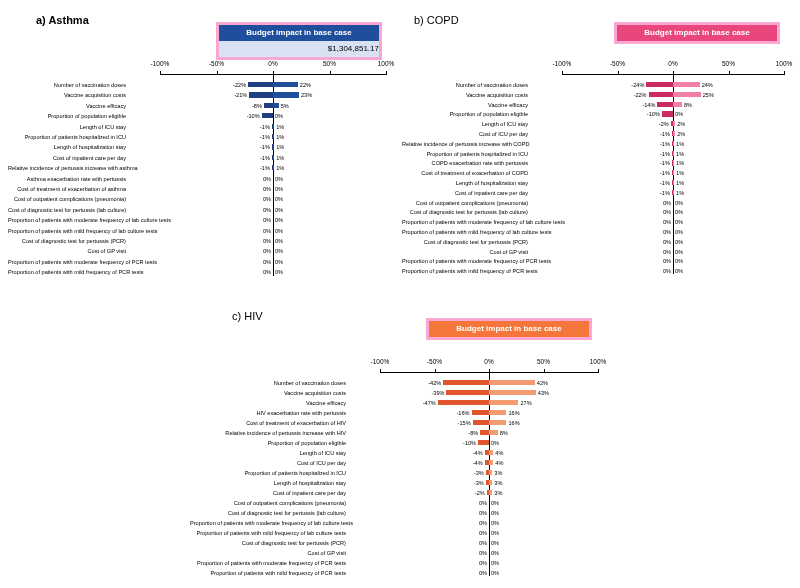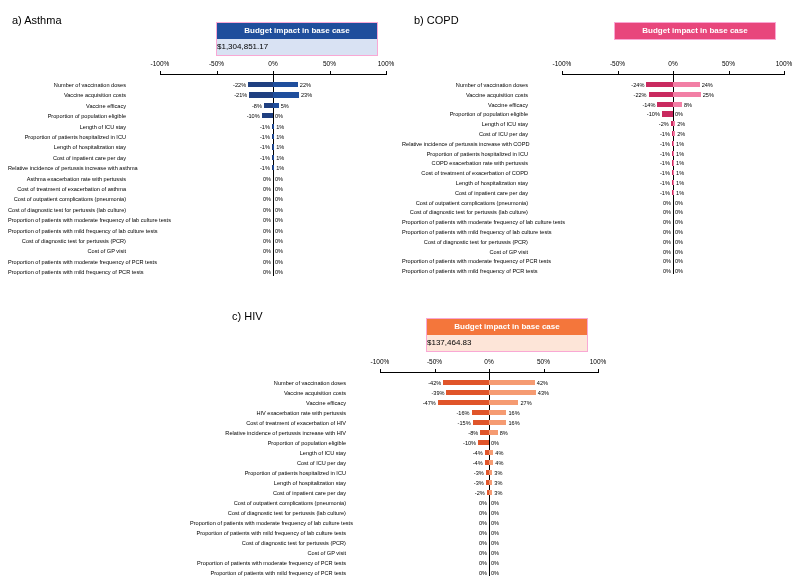--- a/index.html
+++ b/index.html
@@ -6,46 +6,46 @@
   body{
     width:800px;height:588px;background:#ffffff;
     font-family:"Liberation Sans",sans-serif;
     color:#000;overflow:hidden;position:relative;
   }
   .panel{position:absolute;}
   .panel-title{
     font-size:11px;font-weight:normal;color:#000;
   }
   .legend-box{
-    position:absolute;border:1px solid #f9a8d4;
+    position:absolute;border:3px solid #f9a8d4;
   }
   .legend-header{
     font-size:8px;font-weight:bold;color:#ffffff;text-align:center;
     padding:3px 0 3px 0;line-height:10px;
   }
   .legend-value{
-    font-size:8px;text-align:left;padding:3px 0 3px 0;line-height:10px;color:#000;
+    font-size:8px;text-align:right;padding:3px 0 3px 0;line-height:10px;color:#000;
   }
   .chart{position:absolute;}
   .axis-line{position:absolute;background:#000;height:1px;}
   .tick{position:absolute;background:#000;width:1px;height:4px;}
   .tick-label{position:absolute;font-size:6.5px;color:#000;text-align:center;}
   .rowlabel{
     position:absolute;right:0;top:0;font-size:5.6px;line-height:1;
     color:#000;white-space:nowrap;text-align:right;
   }
   .center-line{position:absolute;top:0;bottom:0;width:1px;background:#000;}
   .bar{position:absolute;}
   .barlabel{position:absolute;font-size:5.6px;line-height:1;color:#000;white-space:nowrap;}
 </style>
 </head>
 <body>
 
 <div class="panel" style="left:8px;top:8px;width:392px;height:296px;">
-  <div class="panel-title" style="position:absolute;left:4px;top:6px;">a) Asthma</div>
+  <div class="panel-title" style="position:absolute;left:28px;top:6px;font-weight:bold;">a) Asthma</div>
 
   <div class="legend-box" style="left:208px;top:14px;width:160px;">
     <div class="legend-header" style="background:#1f4e9c;">Budget impact in base case</div>
     <div class="legend-value" style="background:#d9e2f3;">$1,304,851.17</div>
   </div>
 
   <div class="chart" style="left:0;top:52px;width:392px;height:240px;">
       <div class="axis-line" style="left: 152px; width: 226px; top: 14px;"></div>
       <div class="tick" style="left: 152px; top: 11px;"></div>
       <div class="tick-label" style="left: 138px; width: 28px; top: 0px;">-100%</div>
@@ -239,21 +239,20 @@
       <div class="barlabel" style="left: 254px; width: 15px; text-align: right; top: 209.2px;">0%</div>
       <div class="barlabel" style="left: 273px; top: 209.2px;">0%</div>
     </div>
 </div>
 
 <div class="panel" style="left:190px;top:310px;width:420px;height:276px;">
   <div class="panel-title" style="position:absolute;left:42px;top:0px;">c) HIV</div>
 
   <div class="legend-box" style="left:236px;top:8px;width:160px;">
     <div class="legend-header" style="background:#f4763b;">Budget impact in base case</div>
-    <div class="legend-value" style="background:#fde5d8;">$137,464.83</div>
   </div>
 
   <div class="chart" style="left:0;top:48px;width:420px;height:228px;">
       <div class="axis-line" style="left: 190px; width: 218px; top: 14px;"></div>
       <div class="tick" style="left: 190px; top: 11px;"></div>
       <div class="tick-label" style="left: 176px; width: 28px; top: 0px;">-100%</div>
       <div class="tick" style="left: 244.5px; top: 11px;"></div>
       <div class="tick-label" style="left: 230.5px; width: 28px; top: 0px;">-50%</div>
       <div class="tick" style="left: 299px; top: 11px;"></div>
       <div class="tick-label" style="left: 285px; width: 28px; top: 0px;">0%</div>

